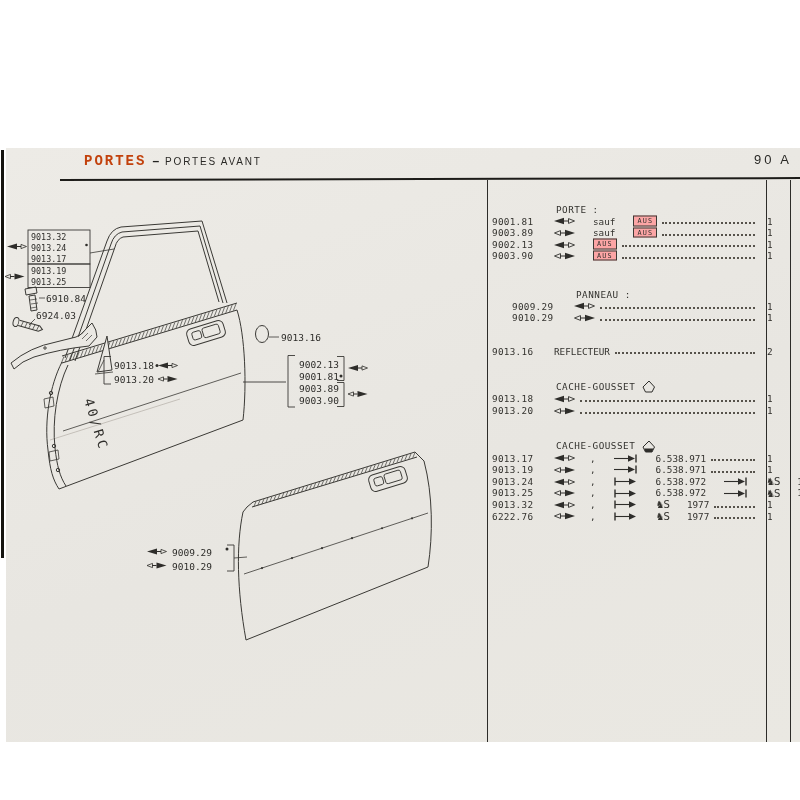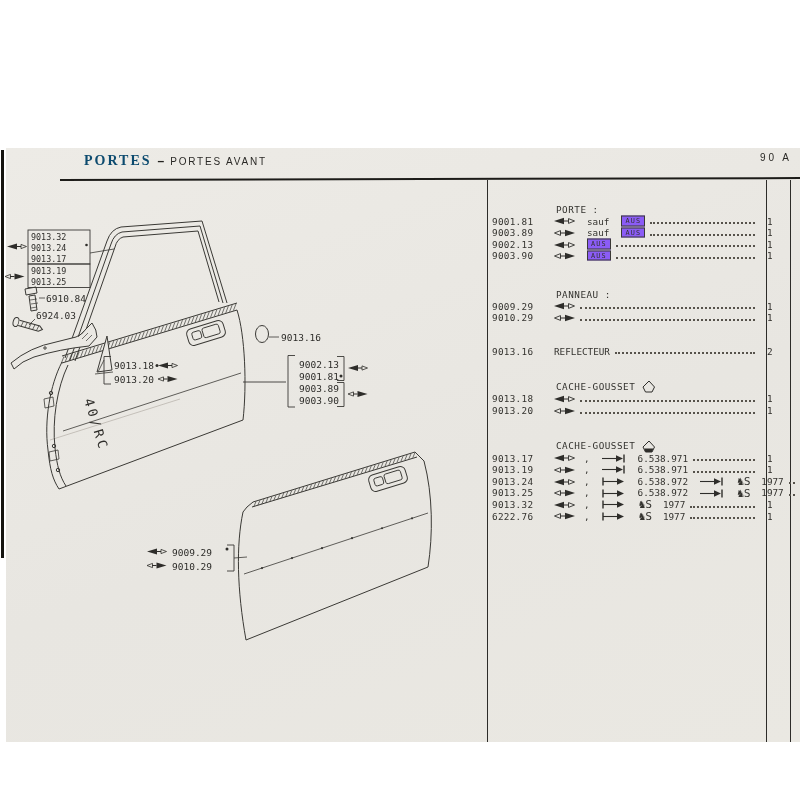--- a/index.html
+++ b/index.html
@@ -3,36 +3,36 @@
 <meta charset="utf-8">
 <style>
   html,body{margin:0;padding:0;background:#ffffff;width:800px;height:800px;overflow:hidden;}
   #stage{position:relative;width:800px;height:800px;font-family:"DejaVu Sans Mono",monospace;color:#2e2d2a;}
   
   #scan{position:absolute;left:6px;top:148px;width:794px;height:594px;
         background:linear-gradient(160deg,#edebe6 0%,#e8e6e1 55%,#eae8e2 100%);}
   #edge-black{position:absolute;left:1px;top:150px;width:3px;height:408px;background:#15140f;}
   
   #hdr{position:absolute;left:60px;top:150px;width:740px;height:26px;}
-  #hdr .t1{font-family:Liberation Serif, serif;font-weight:bold;font-size:14px;letter-spacing:2px;color:#0c4a6e;padding-left:24px;}
+  #hdr .t1{font-family:Liberation Mono, monospace;font-weight:bold;font-size:14px;letter-spacing:2px;color:#c2410c;padding-left:24px;}
   #hdr .sep{font-family:"Liberation Sans",sans-serif;font-weight:bold;font-size:12px;margin:0 6px;color:#23221f;}
   #hdr .t2{font-family:"Liberation Sans",sans-serif;font-weight:normal;font-size:10px;letter-spacing:1.8px;color:#2a2926;}
-  #pagenum{position:absolute;right:8px;top:152px;font-family:"Liberation Sans",sans-serif;font-size:10px;letter-spacing:3px;color:#2a2926;}
+  #pagenum{position:absolute;right:8px;top:152px;font-family:"Liberation Sans",sans-serif;font-size:13px;letter-spacing:3px;color:#2a2926;}
   #rule{position:absolute;left:60px;top:178px;width:740px;height:2.4px;background:#1d1c19;transform:rotate(-0.15deg);}
   .vline{position:absolute;top:180px;height:562px;width:1.3px;background:#2d2c29;}
   
   #parts{position:absolute;left:487px;top:180px;width:313px;font-size:9.3px;line-height:11.6px;color:#33322e;}
   .sec-head{margin-left:69px;font-weight:normal;letter-spacing:0.5px;display:flex;align-items:center;gap:6px;white-space:nowrap;}
   .prow{display:flex;align-items:center;white-space:nowrap;}
   .pref{width:62px;padding-left:5px;letter-spacing:0.3px;flex:none;}
-  .pcontent{display:flex;align-items:center;gap:12px;flex:none;}
+  .pcontent{display:flex;align-items:center;gap:18px;flex:none;}
   .pcontent .comma{margin-left:-3px;}
   .leader{flex:1;align-self:flex-end;margin:0 3px 3px 5px;border-bottom:2px dotted #56524b;min-width:6px;}
   .pqty{width:33px;padding-left:9px;flex:none;color:#2e2d29;}
-  .aus{display:inline-block;border:1px solid #3a3934;padding:0 3px;font-size:6.8px;letter-spacing:1.2px;line-height:8.5px;background:#8b5cf6;transform:translateY(-0.5px);}
+  .aus{display:inline-block;border:1px solid #3a3934;padding:0 3px;font-size:6.8px;letter-spacing:1.2px;line-height:8.5px;background:#fca5a5;transform:translateY(-0.5px);}
   .lion{font-family:"DejaVu Sans",sans-serif;font-size:10px;line-height:9px;letter-spacing:-1px;}
   svg text{font-family:"DejaVu Sans Mono",monospace;fill:#2e2d2a;}
   #diagram{position:absolute;left:0;top:0;}
 </style>
 </head>
 <body>
 
 <div id="stage">
   <div id="scan"></div>
   <div id="edge-black"></div>
@@ -357,21 +357,21 @@
               <polygon points="6.5,1.6 0.5,4 6.5,6.4" fill="#eae8e3" stroke="#2e2d2a" stroke-width="0.9"></polygon>
               <line x1="6" y1="4" x2="11" y2="4" stroke="#2e2d2a" stroke-width="1"></line>
               <polygon points="11,0.7 21,4 11,7.3" fill="#2e2d2a"></polygon>
             </svg>
             <span class="aus">AUS</span>
           </span>
           <span class="leader"></span>
           <span class="pqty">1</span>
         </div>
       </div>
-      <div style="margin-top: 27px;">
+      <div style="margin-top: 27px; padding-left: 20px;">
         <div class="sec-head">
           <span>PANNEAU :</span>
         </div>
         <div class="prow">
           <span class="pref">9009.29</span>
           <span class="pcontent">
             <svg width="21" height="8" viewBox="0 0 21 8">
               <polygon points="0,4 10,0.7 10,7.3" fill="#2e2d2a"></polygon>
               <line x1="10" y1="4" x2="15" y2="4" stroke="#2e2d2a" stroke-width="1"></line>
               <polygon points="14.5,1.6 20.5,4 14.5,6.4" fill="#eae8e3" stroke="#2e2d2a" stroke-width="0.9"></polygon>

